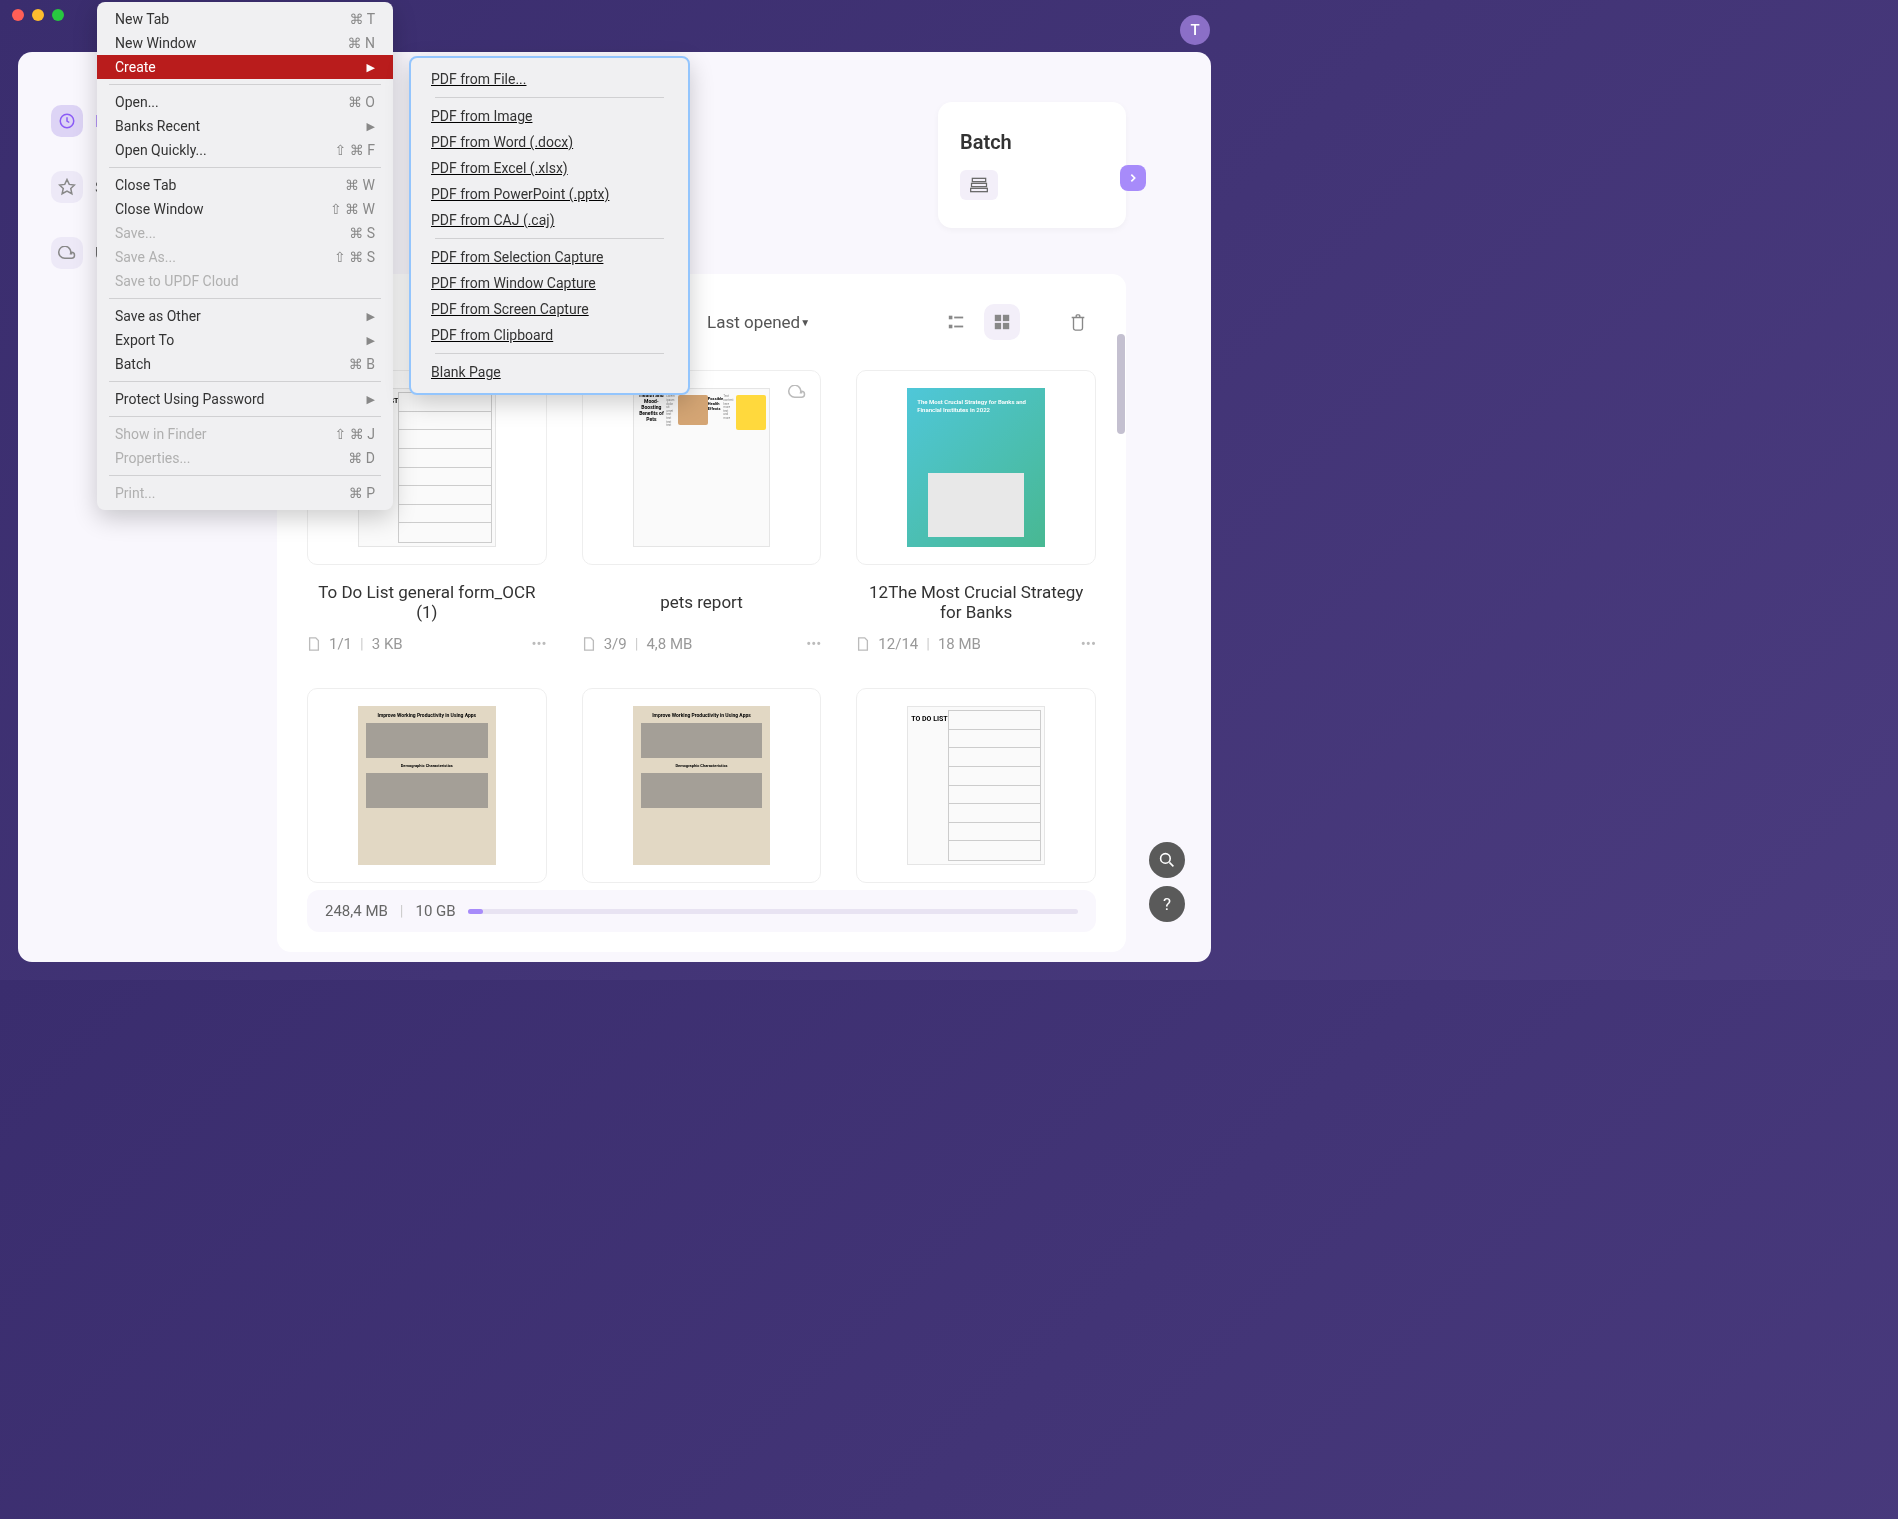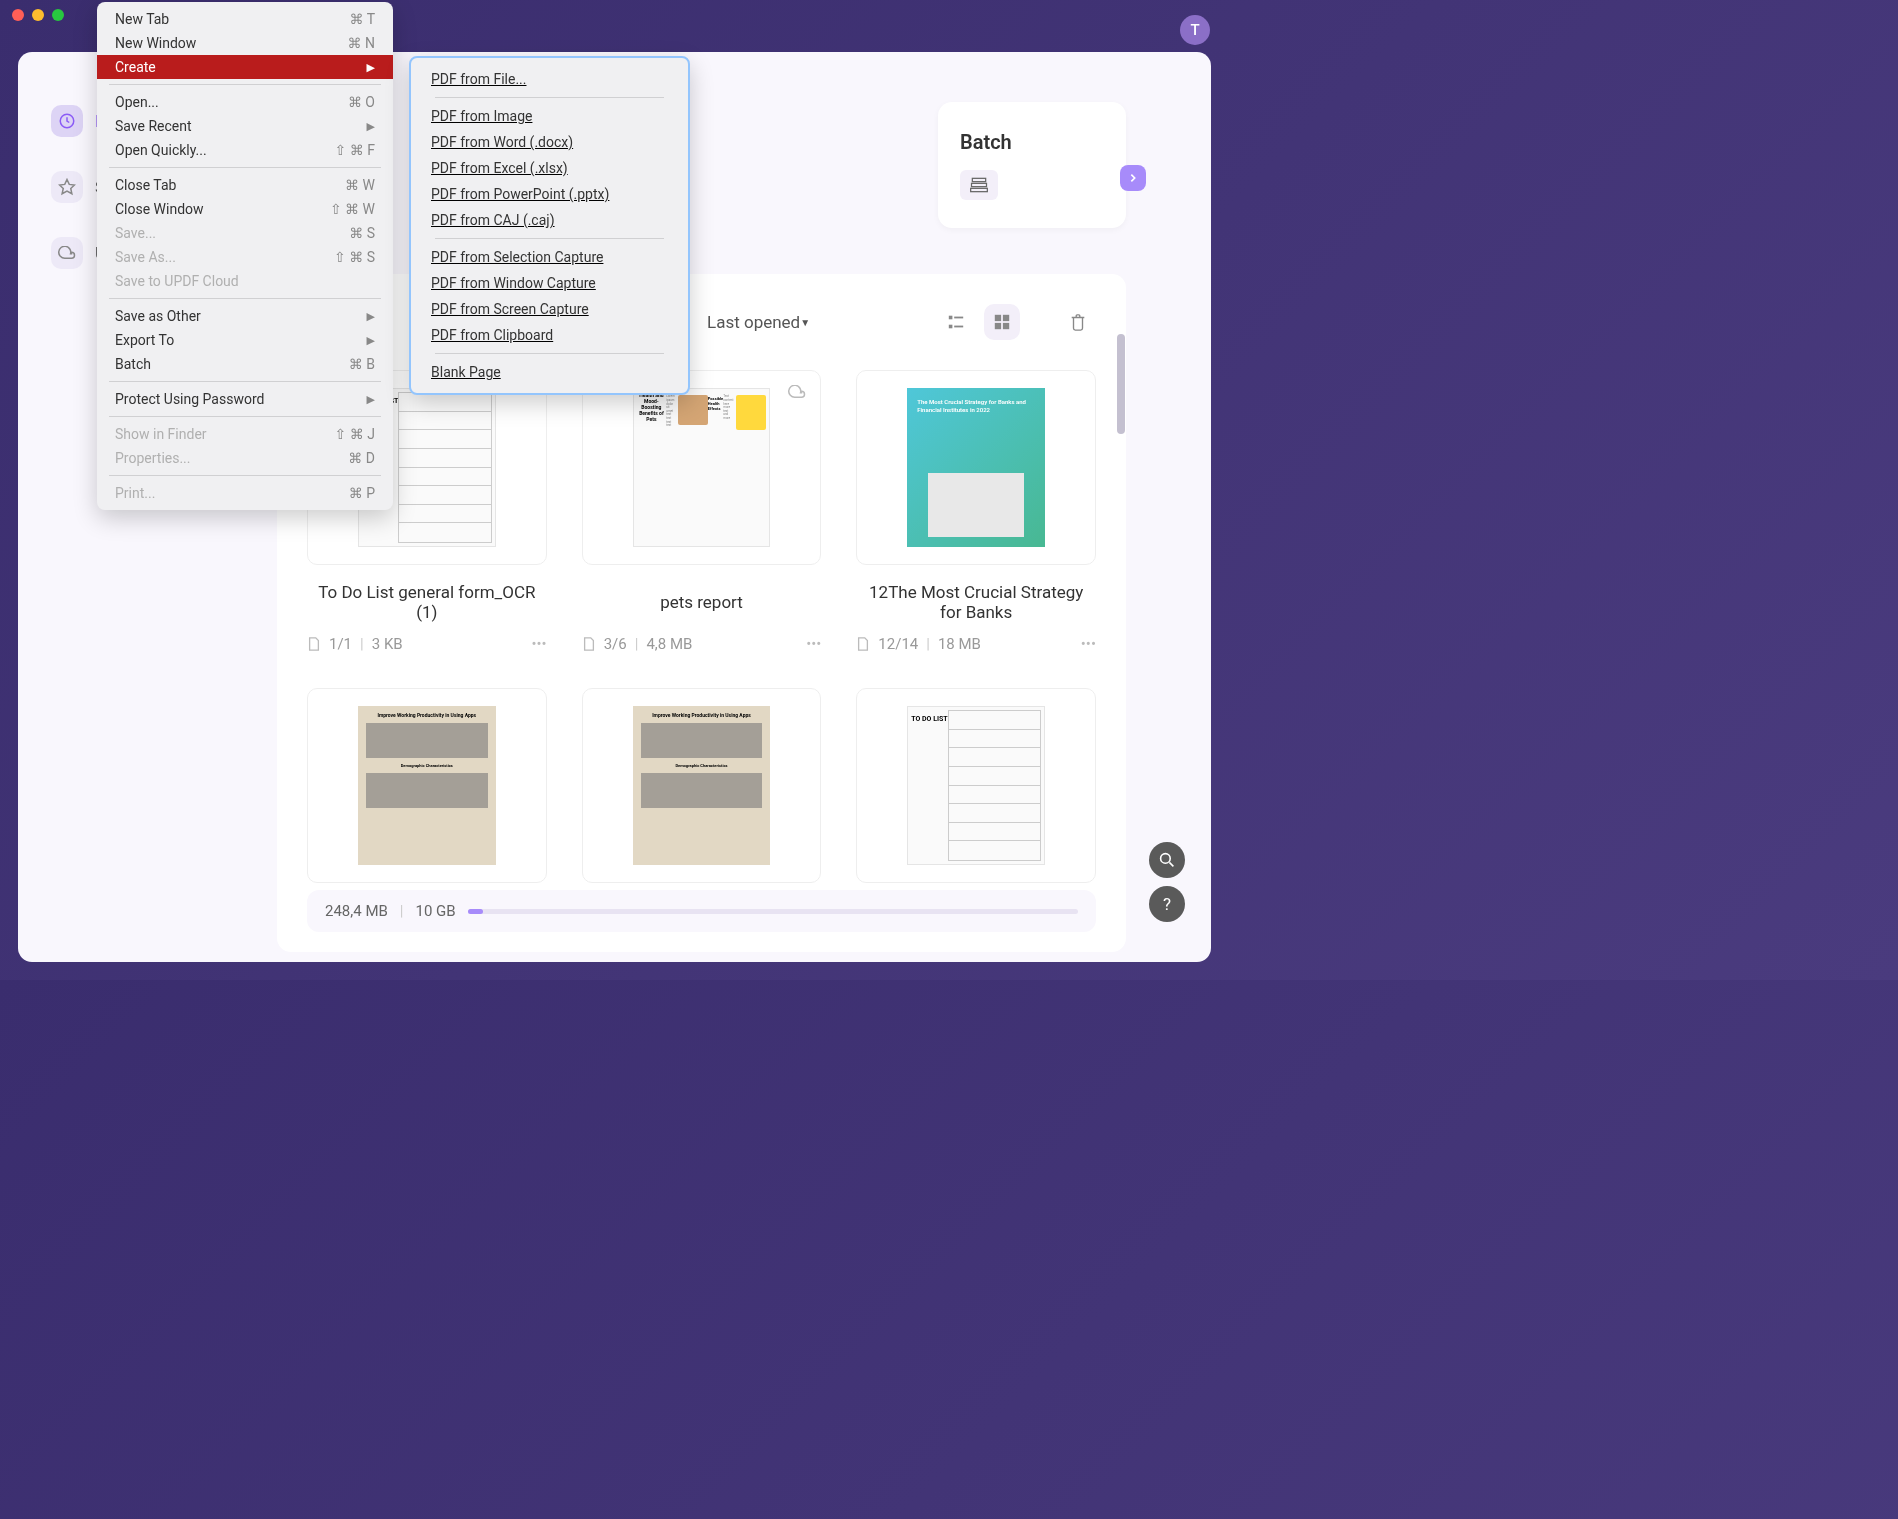--- a/index.html
+++ b/index.html
@@ -575,21 +575,21 @@
                 <div style="width:30px;height:35px;background:#ffd93d;border-radius:2px;"></div>
               </div>
             </div>
           </div>
           <div class="doc-title">pets report</div>
           <div class="doc-footer">
             <div class="doc-meta">
               <svg width="14" height="16" viewBox="0 0 16 18" fill="none" stroke="#bbb" stroke-width="1.5">
                   <path d="M3 2h7l3 3v11H3z"></path>
                 </svg>
-              <span>3/6</span>
+              <span>3/9</span>
               <span style="color:#ccc;">|</span>
               <span>4,8 MB</span>
             </div>
             <span style="cursor:pointer;color:#bbb;">•••</span>
           </div>
         </div>
 
         <div class="doc-card">
           <div class="doc-thumb">
             <div class="thumb-banks">
@@ -692,21 +692,21 @@
     <div class="menu-item highlighted">
       <span>Create</span>
       <span class="chevron">▶</span>
     </div>
     <div class="menu-divider"></div>
     <div class="menu-item">
       <span>Open...</span>
       <span class="shortcut">⌘ O</span>
     </div>
     <div class="menu-item">
-      <span>Save Recent</span>
+      <span>Banks Recent</span>
       <span class="chevron">▶</span>
     </div>
     <div class="menu-item">
       <span>Open Quickly...</span>
       <span class="shortcut">⇧ ⌘ F</span>
     </div>
     <div class="menu-divider"></div>
     <div class="menu-item">
       <span>Close Tab</span>
       <span class="shortcut">⌘ W</span>

